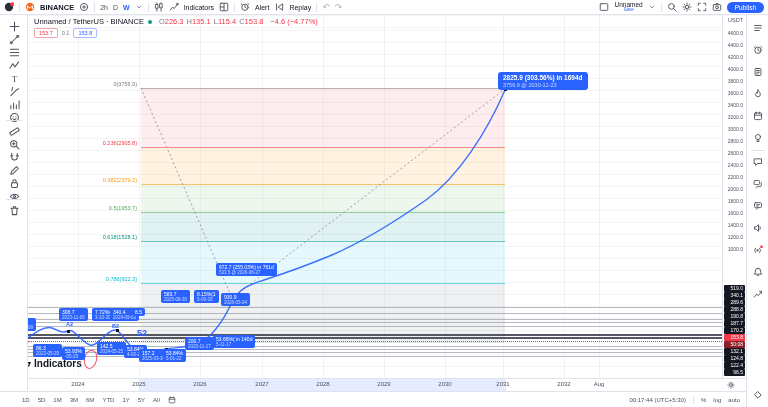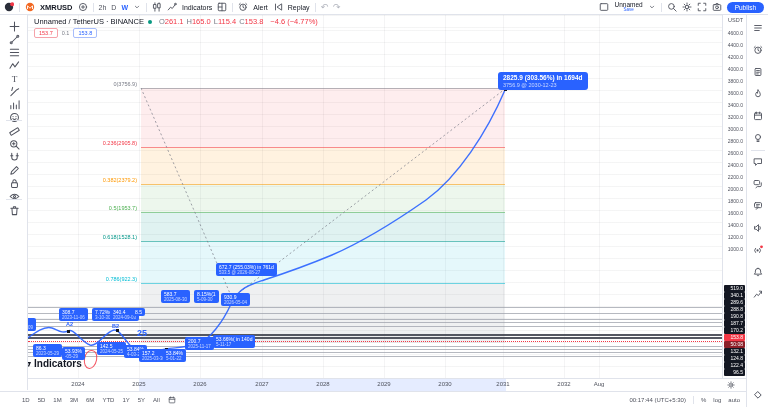--- a/index.html
+++ b/index.html
@@ -253,21 +253,21 @@
       <div class="anno gray" style="left: 2px; top: 345px;">
         <div class="l1">-907</div>
 
       </div>
     </div>
   <div>
 
   <div class="wave" style="left: 20px; top: 336px;">A1</div>
       <div class="wave" style="left: 66px; top: 321px;">A2</div>
       <div class="wave" style="left: 112px; top: 323px;">B2</div>
-      <div class="wave big" style="left: 137px; top: 328px;">25</div>
+      <div class="wave big" style="left: 137px; top: 328px;">52</div>
       <div class="wave gray" style="left: 2px; top: 355px;">k)</div>
     </div>
 
   <div class="watermark">
     <span class="icon">
         <svg viewBox="0 0 12 12">
           <path d="M1 3.5h5.4v2H4.5V9H2.9V5.5H1zM7 3.5h3.8L8.6 9H6.9l1.6-3.5H7z" fill="#131722" stroke="none"></path>
         </svg>
       </span>
     <span class="wm-text">Indicators</span>
@@ -281,21 +281,21 @@
           <circle cx="9.8" cy="2.6" r="2.4" fill="#f23645" stroke="none"></circle>
         </svg>
       </span>
     <span class="tsep-v"></span>
     <span class="icon">
         <svg viewBox="0 0 12 12">
           <circle cx="6" cy="6" r="5" fill="#f26822" stroke="none"></circle>
           <path d="M3 8V4.5l3 3 3-3V8" stroke="#fff"></path>
         </svg>
       </span>
-    <span class="sym">XMRUSD</span>
+    <span class="sym">BINANCE</span>
     <span class="icon">
         <svg viewBox="0 0 12 12">
           <circle cx="6" cy="6" r="4.3"></circle>
           <path d="M6 4.2v3.6M4.2 6h3.6"></path>
         </svg>
       </span>
     <span class="tsep-v"></span>
     <span style="display:flex;gap:5px;">
 
     <span class="intv">2h</span>
@@ -387,21 +387,21 @@
         </span>
       <span class="publish">Publish</span>
     </div>
   </header>
 
   <div class="sym-header">
     <span>Unnamed / TetherUS · BINANCE</span>
     <span class="dot-green"></span>
     <span>
       
-    <span><span class="okey">O</span><span class="oval">261.1</span></span><span><span class="okey">H</span><span class="oval">165.0</span></span><span><span class="okey">L</span><span class="oval">115.4</span></span><span><span class="okey">C</span><span class="oval">153.8</span></span></span>
+    <span><span class="okey">O</span><span class="oval">226.3</span></span><span><span class="okey">H</span><span class="oval">135.1</span></span><span><span class="okey">L</span><span class="oval">115.4</span></span><span><span class="okey">C</span><span class="oval">153.8</span></span></span>
     <span class="chg">−4.6 (−4.77%)</span>
   </div>
 
   <div class="order-panel">
     <span class="chip sell">153.7</span>
     <span class="spread">0.1</span>
     <span class="chip buy">153.8</span>
   </div>
 
   <aside class="left-toolbar">

